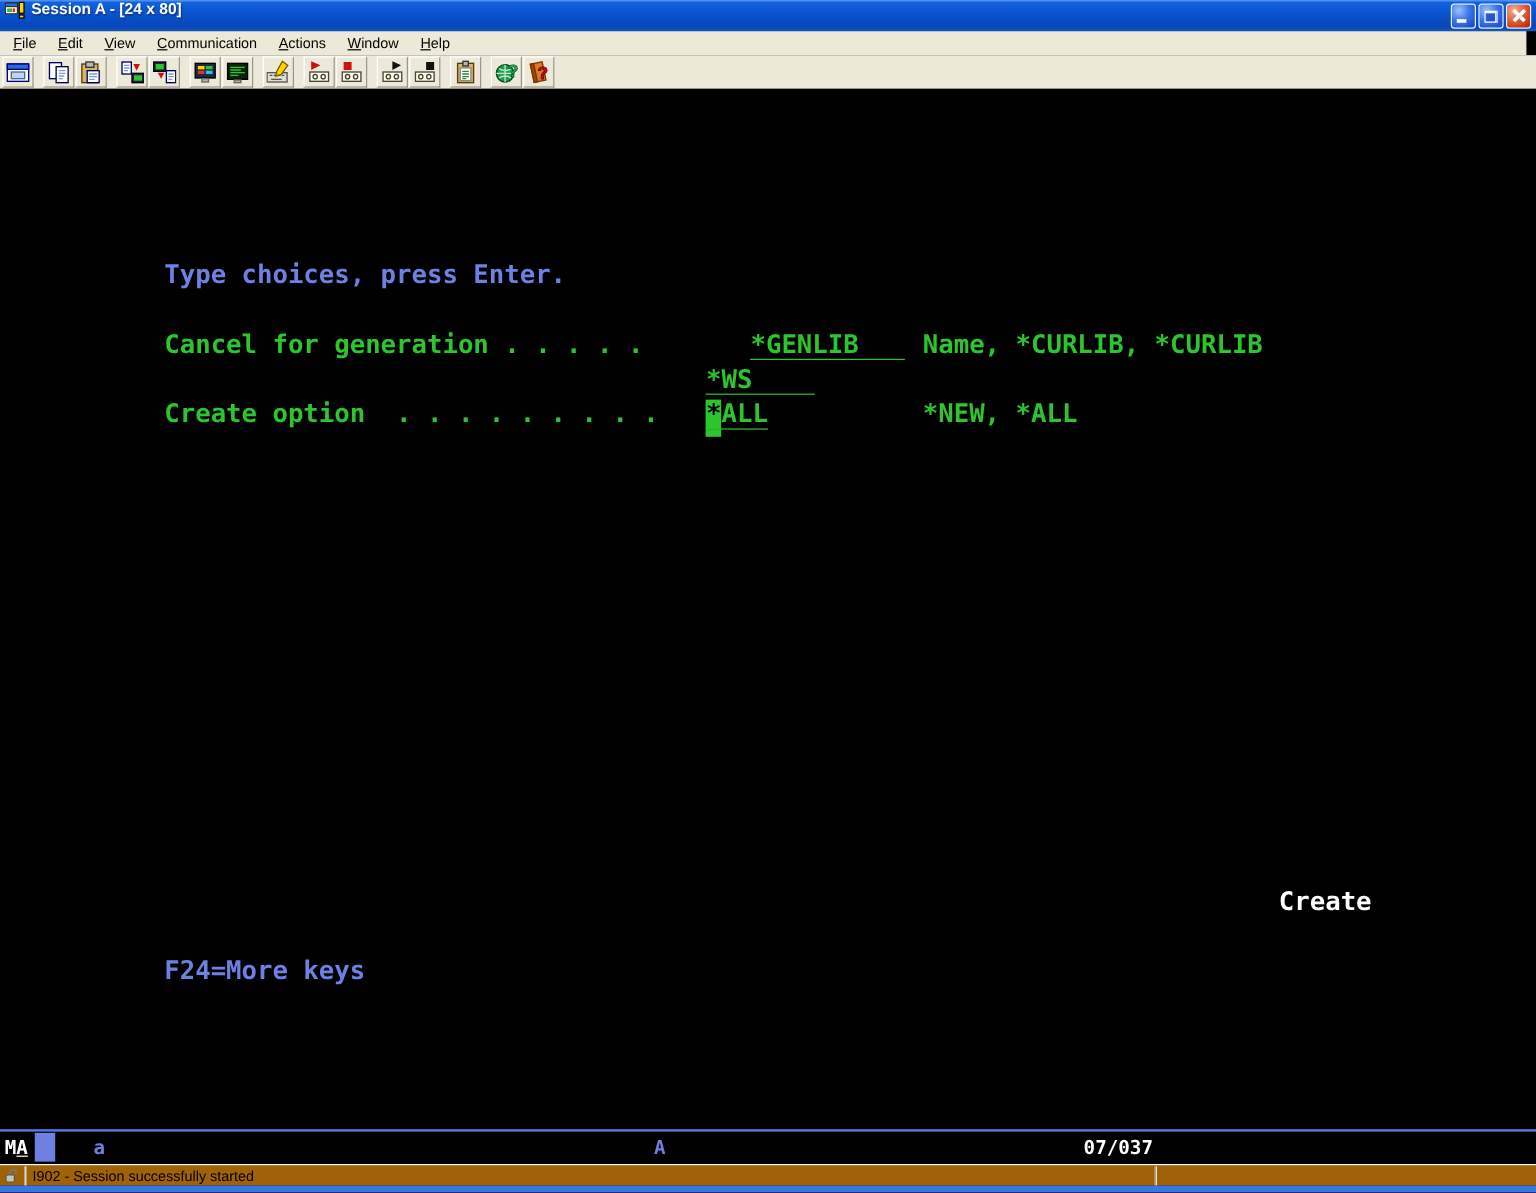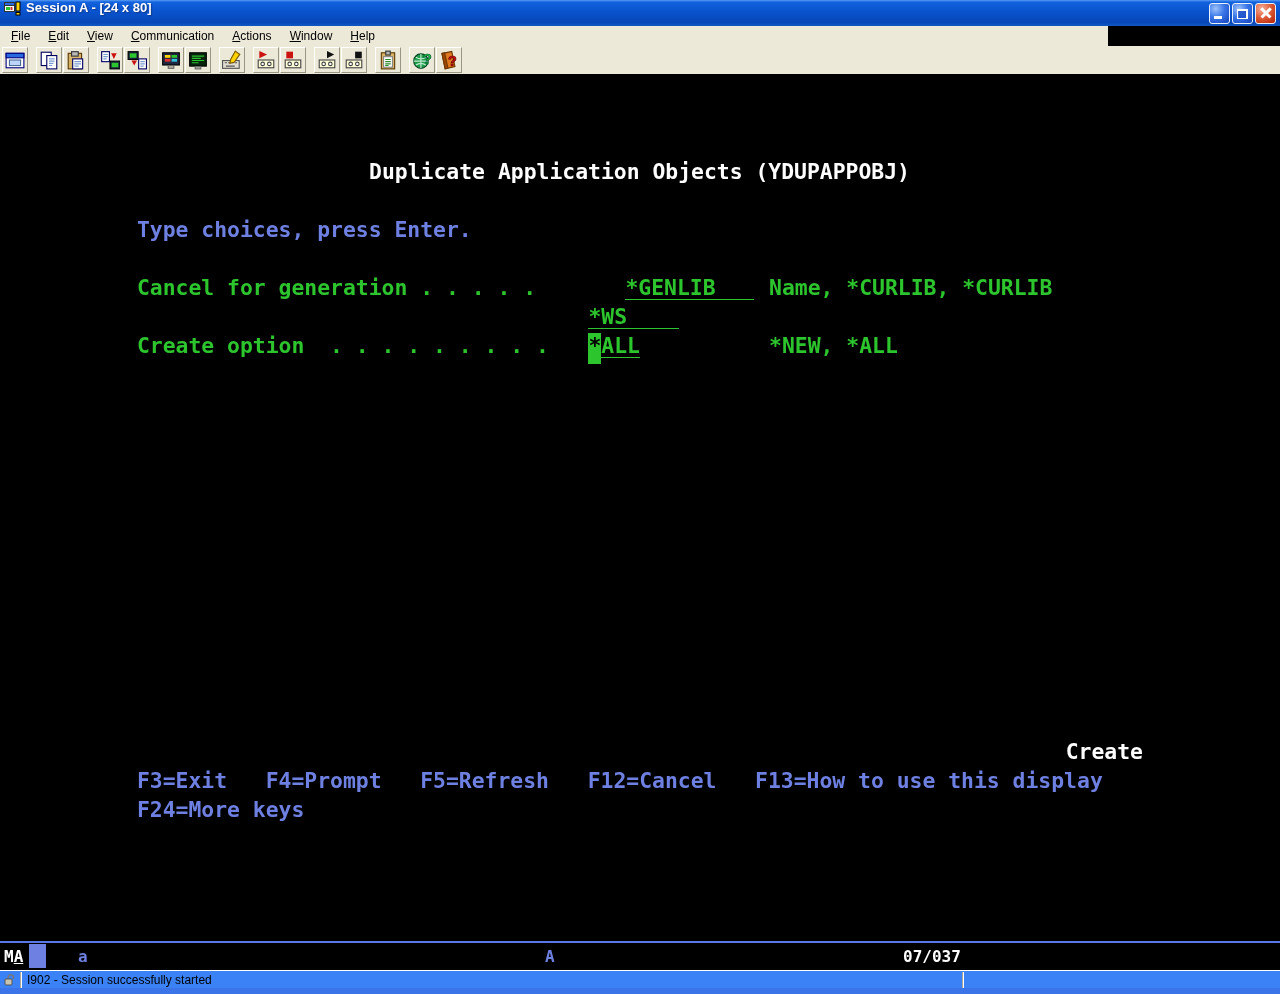--- a/index.html
+++ b/index.html
@@ -24,21 +24,21 @@
   .glyph-restore::before{content:"";position:absolute;right:0;top:0;width:8px;height:7px;
     border:1px solid #fff;border-top-width:2px;}
   .glyph-restore::after{content:"";position:absolute;left:0;bottom:0;width:8px;height:7px;
     border:1px solid #fff;border-top-width:2px;background:rgba(30,80,200,.85);}
   .glyph-close{position:absolute;left:50%;top:50%;width:13px;height:13px;transform:translate(-50%,-50%);}
   .glyph-close::before,.glyph-close::after{content:"";position:absolute;left:0;top:5px;width:13px;height:2.6px;background:#fff;}
   .glyph-close::before{transform:rotate(45deg);}
   .glyph-close::after{transform:rotate(-45deg);}
 
   
-  .menubar{position:absolute;top:26px;left:0;width:1108px;height:20px;background:#ece9d8;
+  .menubar{position:absolute;top:26px;left:0;width:1272px;height:20px;background:#ece9d8;
     display:flex;align-items:center;padding-left:2px;font-size:12px;color:#000;}
   .menu-item{padding:3px 9px;white-space:nowrap;}
   .menu-item u{text-decoration:underline;}
 
   
   .toolbar{position:absolute;top:46px;left:0;width:1280px;height:28px;background:#ece9d8;
     display:flex;align-items:center;padding-left:2px;}
   .tb-group{display:flex;margin-right:7px;}
   .tb-btn{width:26px;height:26px;background:#ece9d8;border:1px solid;
     border-color:#ffffff #9a9685 #9a9685 #ffffff;display:flex;align-items:center;
@@ -62,21 +62,21 @@
     border-top:2px solid #5b78e8;font-family:"DejaVu Sans Mono",monospace;font-weight:bold;}
   .oia span{position:absolute;font-size:16px;line-height:22px;}
   .oia-left{left:4px;top:3px;color:#fff;}
   .oia-left u{text-decoration:underline;}
   .oia-block{left:29px;top:1px;width:17px;height:24px;background:var(--blue);}
   .oia-kbd{left:78px;top:3px;color:var(--blue);}
   .oia-sys{left:545px;top:3px;color:var(--blue);}
   .oia-pos{left:903px;top:3px;color:#fff;}
 
   
-  .statusbar{position:absolute;top:970px;left:0;width:1280px;height:18px;background:#3b82f6;
+  .statusbar{position:absolute;top:970px;left:0;width:1280px;height:18px;background:#a16207;
     border-top:1px solid #fff;font-size:12px;color:#000;}
   .sb-icon{position:absolute;left:3px;top:2px;width:14px;height:14px;display:inline-flex;}
   .sb-iconsep{position:absolute;left:20px;top:1px;height:16px;width:0;
     border-left:1px solid #aca899;border-right:1px solid #fff;}
   .sb-msg{position:absolute;left:27px;top:2px;white-space:nowrap;}
   .sb-divider{position:absolute;left:962px;top:1px;height:16px;width:0;
     border-left:1px solid #aca899;border-right:1px solid #fff;}
   .bottom-border{position:absolute;top:988px;left:0;width:1280px;height:6px;background:#3b74e8;}
 </style>
 </head>
@@ -284,28 +284,26 @@
                 <rect x="4" y="2" width="2.5" height="14" fill="#a04800" stroke="#703800"></rect>
               </g>
               <text x="8" y="14.5" font-size="13" font-weight="bold" fill="#d01010" stroke="#600" stroke-width="0.6">?</text>
             </svg>
           </span>
         </button>
       </span>
     </div>
 
   <div class="terminal" id="terminal">
-      <span class="seg c-white" style="left: 369.1px; top: 87px;">Duplicate Application Objects (YDUPAPPOBJ)</span>
       <span class="seg c-blue" style="left: 136.9px; top: 145px;">Type choices, press Enter.</span>
       <span class="seg c-green" style="left: 136.9px; top: 203px;">Cancel for generation . . . . .</span>
       <span class="seg c-green" style="left: 769px; top: 203px;">Name, *CURLIB, *CURLIB</span>
       <span class="seg c-green" style="left: 136.9px; top: 261px;">Create option  . . . . . . . . .</span>
       <span class="seg c-green" style="left: 769px; top: 261px;">*NEW, *ALL</span>
       <span class="seg c-white" style="left: 1065.7px; top: 667px;">Create</span>
-      <span class="seg c-blue" style="left: 136.9px; top: 696px;">F3=Exit   F4=Prompt   F5=Refresh   F12=Cancel   F13=How to use this display</span>
       <span class="seg c-blue" style="left: 136.9px; top: 725px;">F24=More keys</span>
       <span class="field" style="left: 588.4px; top: 203px; width: 129px; margin-left: 37px;">*GENLIB</span>
       <span class="field" style="left: 588.4px; top: 232px; width: 90.3px;">*WS</span>
       <div class="cur-bar" style="left: 588.4px; top: 284px;"></div>
       <span class="field" style="left: 588.4px; top: 261px; width: 51.6px;"><span class="cursor">*</span>ALL</span>
     </div>
 
   <div class="oia">
     <span class="oia-left" id="oia-status">M<u>A</u></span>
     <span class="oia-block"></span>

